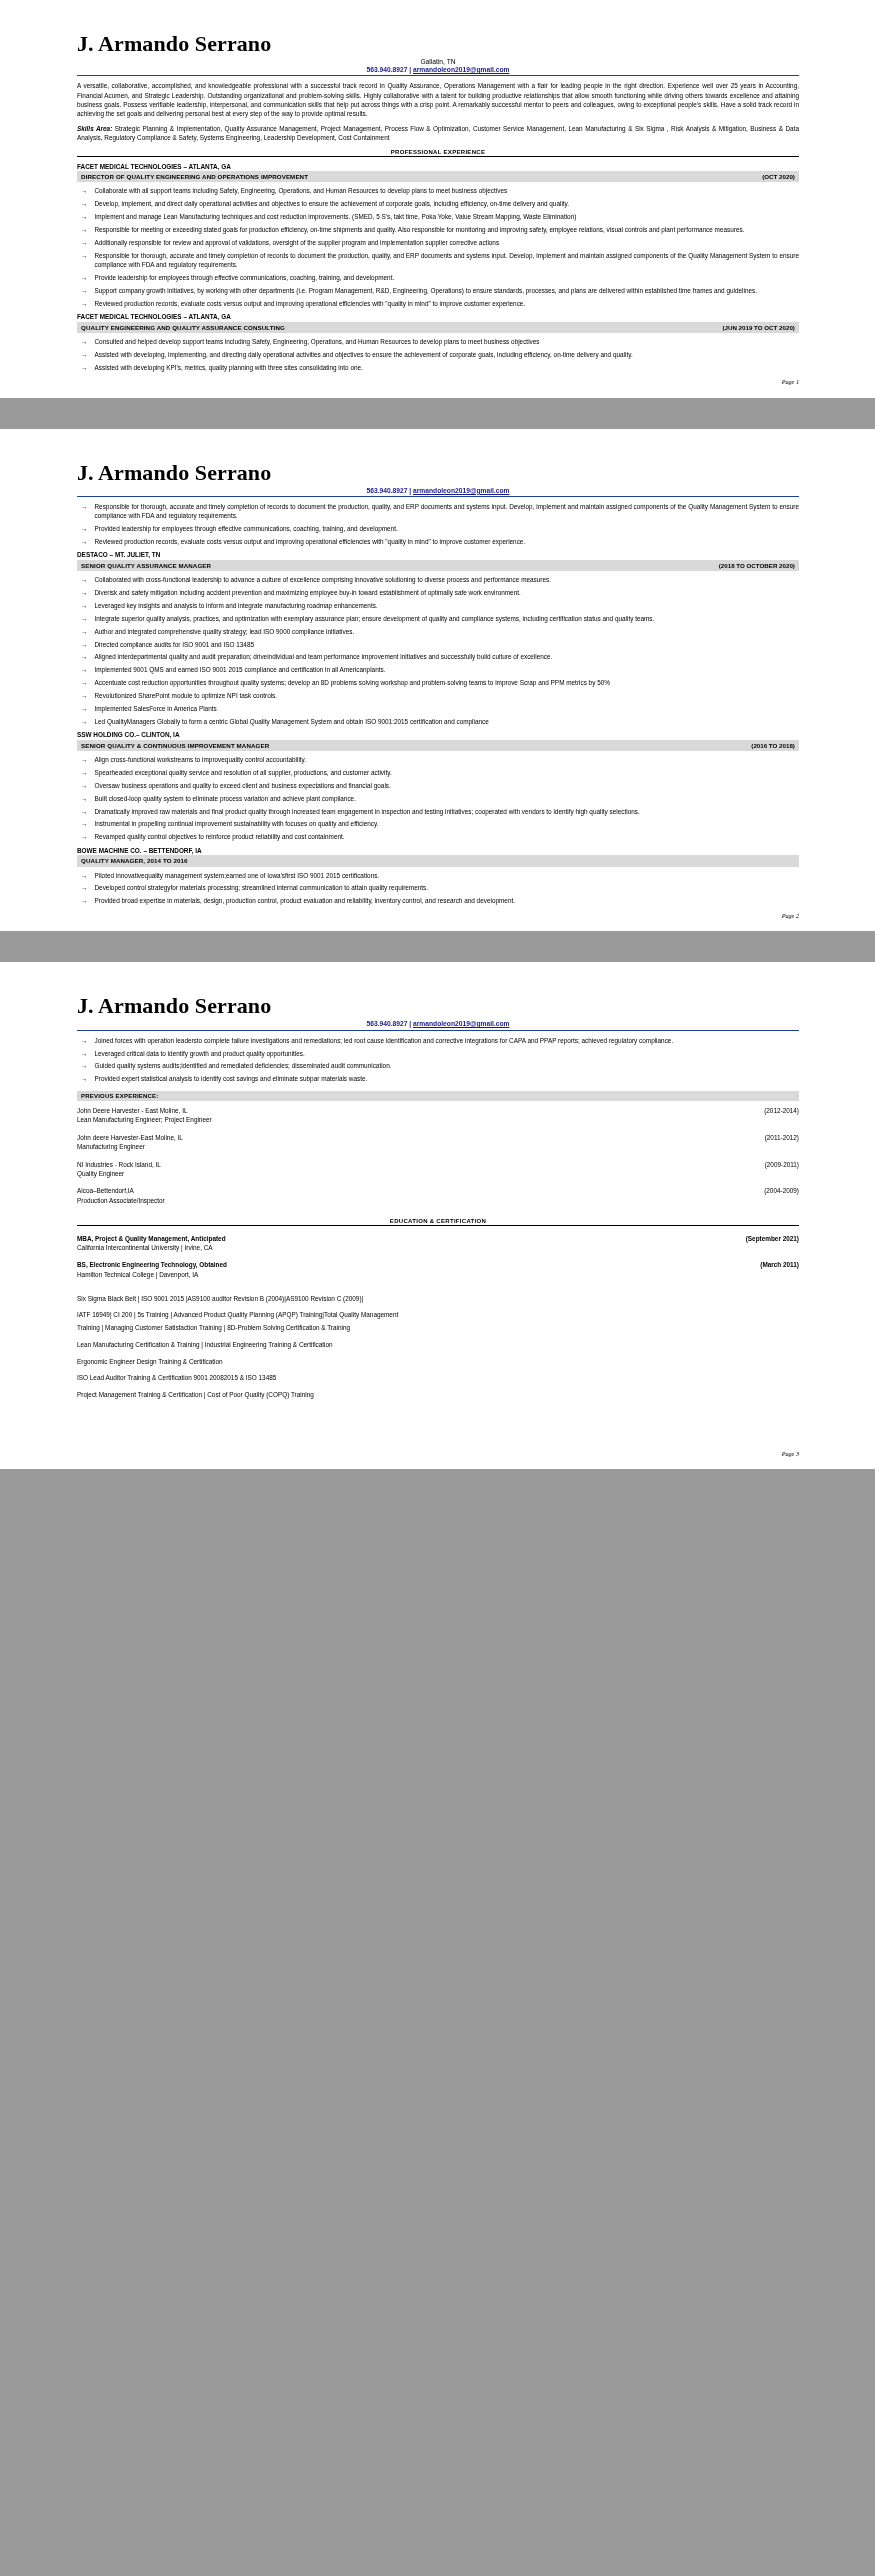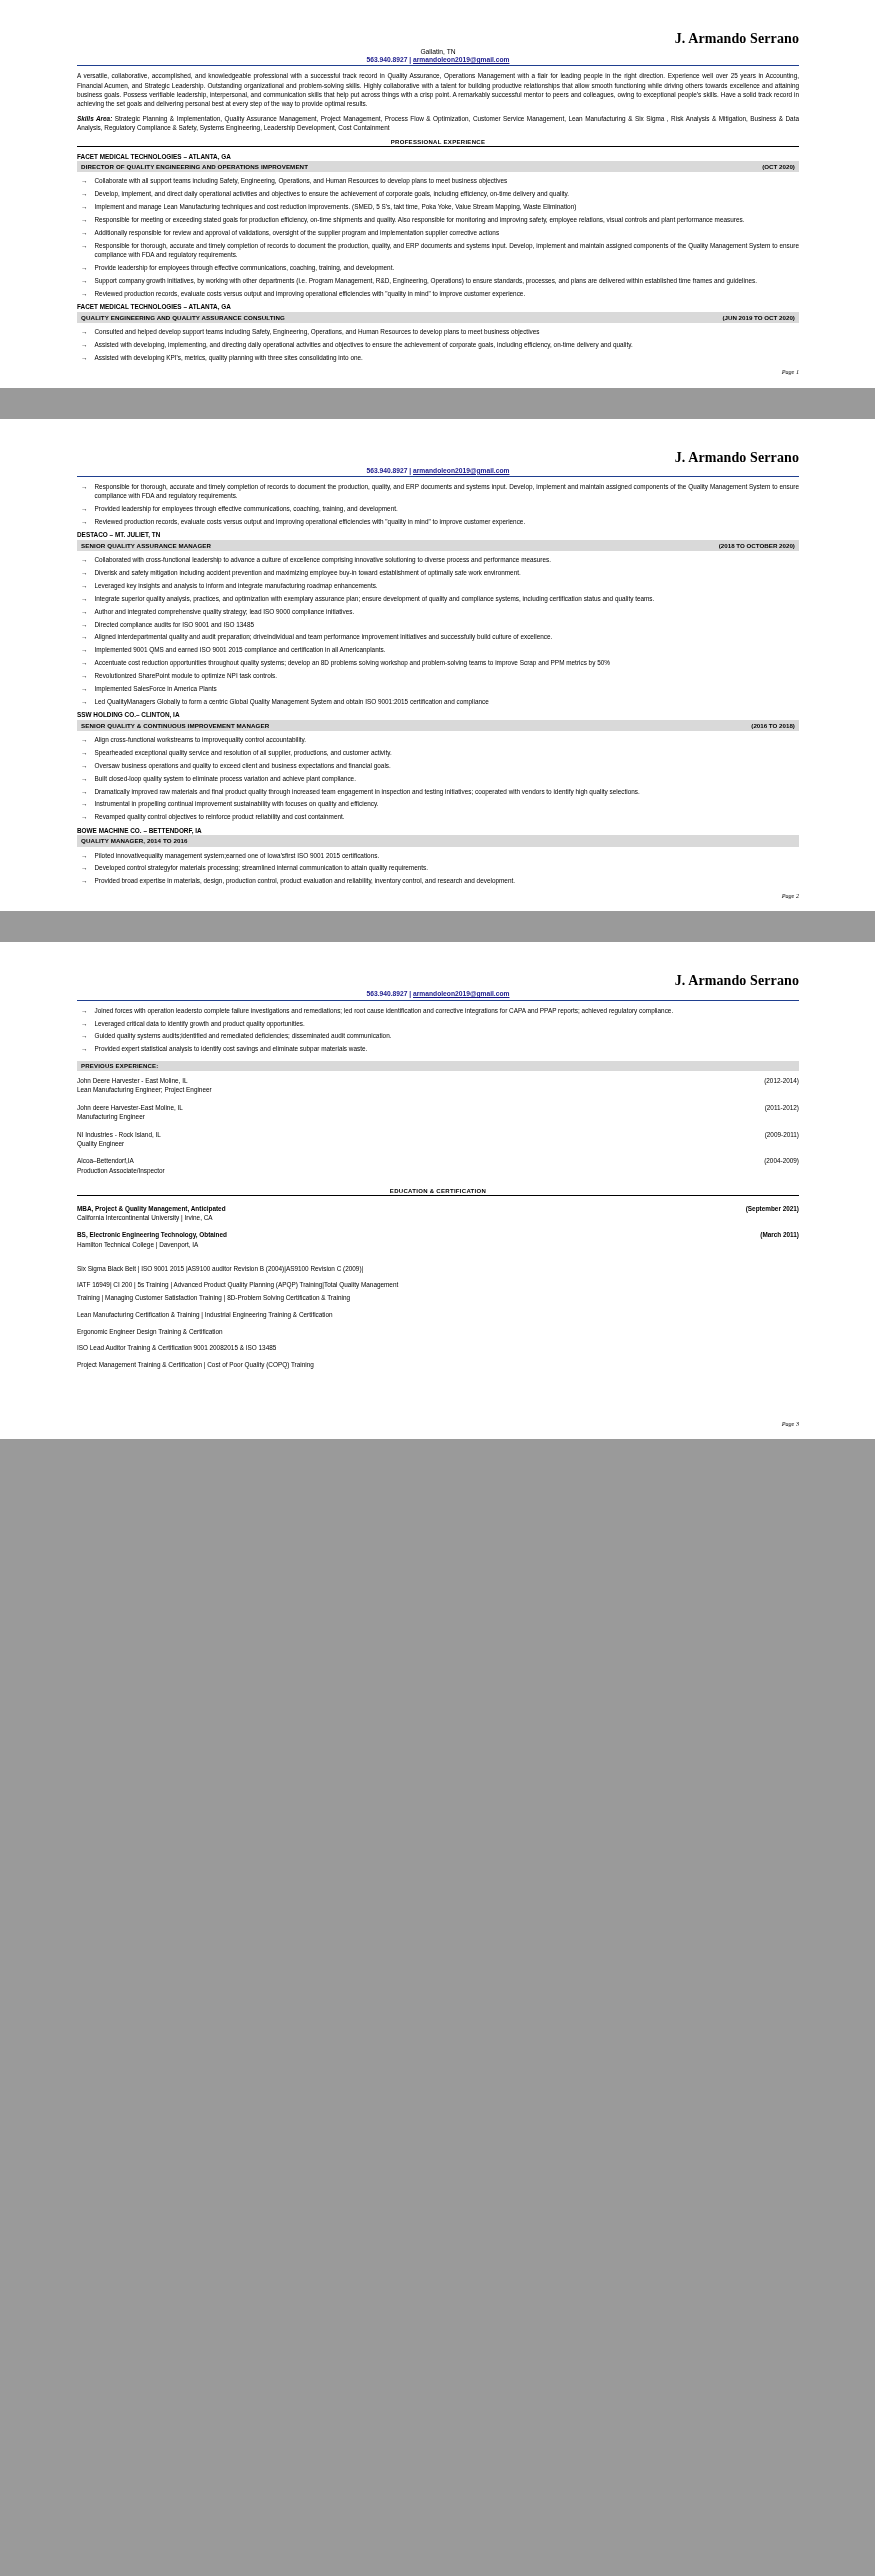--- a/index.html
+++ b/index.html
@@ -13,22 +13,22 @@
   }
   .page {
     width: 876px;
     background: #ffffff;
     position: relative;
     padding: 31px 77px 20.6px 77px;
   }
   .page-gap { height: 31px; background:#9a9a9a; }
 
   .res-name {
-    text-align:right;
-    font-size: 14px;
+    text-align:left;
+    font-size: 22px;
     font-weight: bold;
     font-family: "Liberation Serif", serif;
     letter-spacing: 0.1px;
     margin: 0 0 1px 0;
   }
   .res-city {
     text-align:center;
     font-size: 6.7px;
     margin: 0 0 1px 0;
   }

